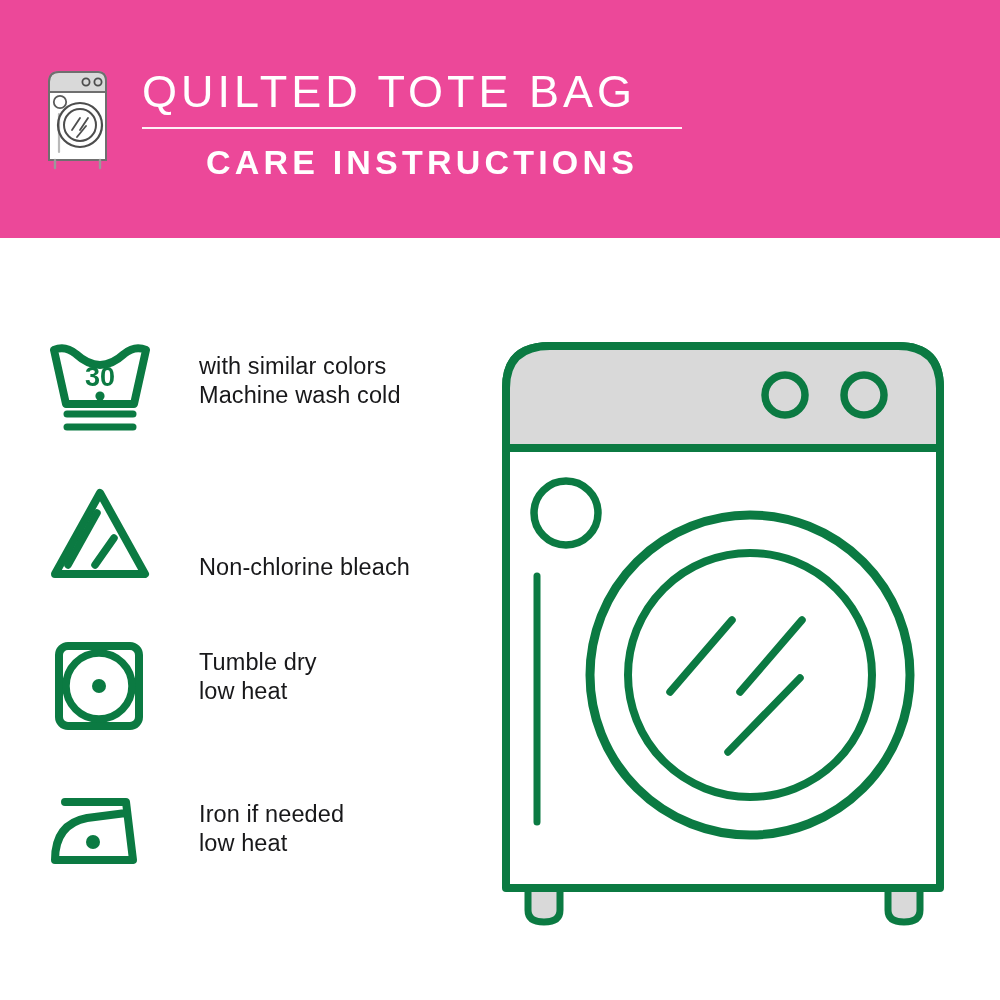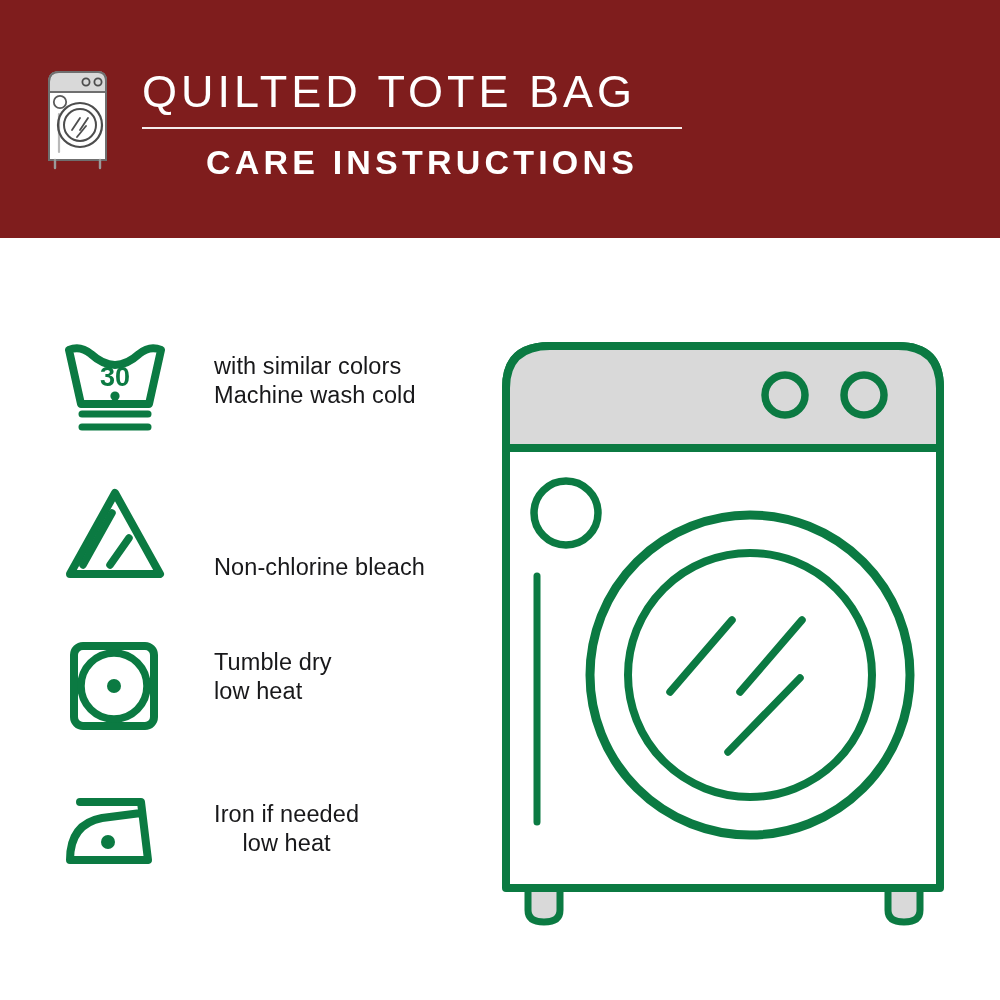--- a/index.html
+++ b/index.html
@@ -19,21 +19,21 @@
     overflow: hidden;
   }
 
   
   .header {
     position: absolute;
     left: 0;
     top: 0;
     width: 1000px;
     height: 238px;
-    background: #7f1d1d;
+    background: #ec4899;
   }
   .header-logo {
     position: absolute;
     left: 44px;
     top: 68px;
     width: 66px;
     height: 102px;
   }
   .header-titles {
     position: absolute;
@@ -64,36 +64,36 @@
     letter-spacing: 4.2px;
     color: #ffffff;
     line-height: 52px;
     white-space: nowrap;
     text-align: center;
   }
 
   
   .care-list {
     position: absolute;
-    left: 16px;
+    left: 1px;
     top: 238px;
     width: 500px;
     height: 762px;
   }
   .care-row {
     position: absolute;
     left: 46px;
     width: 430px;
     display: flex;
     align-items: flex-start;
   }
   .care-row-1 { top: 104px; }
   .care-row-2 { top: 248px; align-items: flex-end; }
   .care-row-3 { top: 400px; }
-  .care-row-4 { top: 552px; text-align: center; }
+  .care-row-4 { top: 552px; }
 
   .care-symbol {
     width: 110px;
     flex: 0 0 110px;
     display: flex;
     align-items: flex-start;
     justify-content: flex-start;
   }
   .care-text {
     margin-left: 42px;

